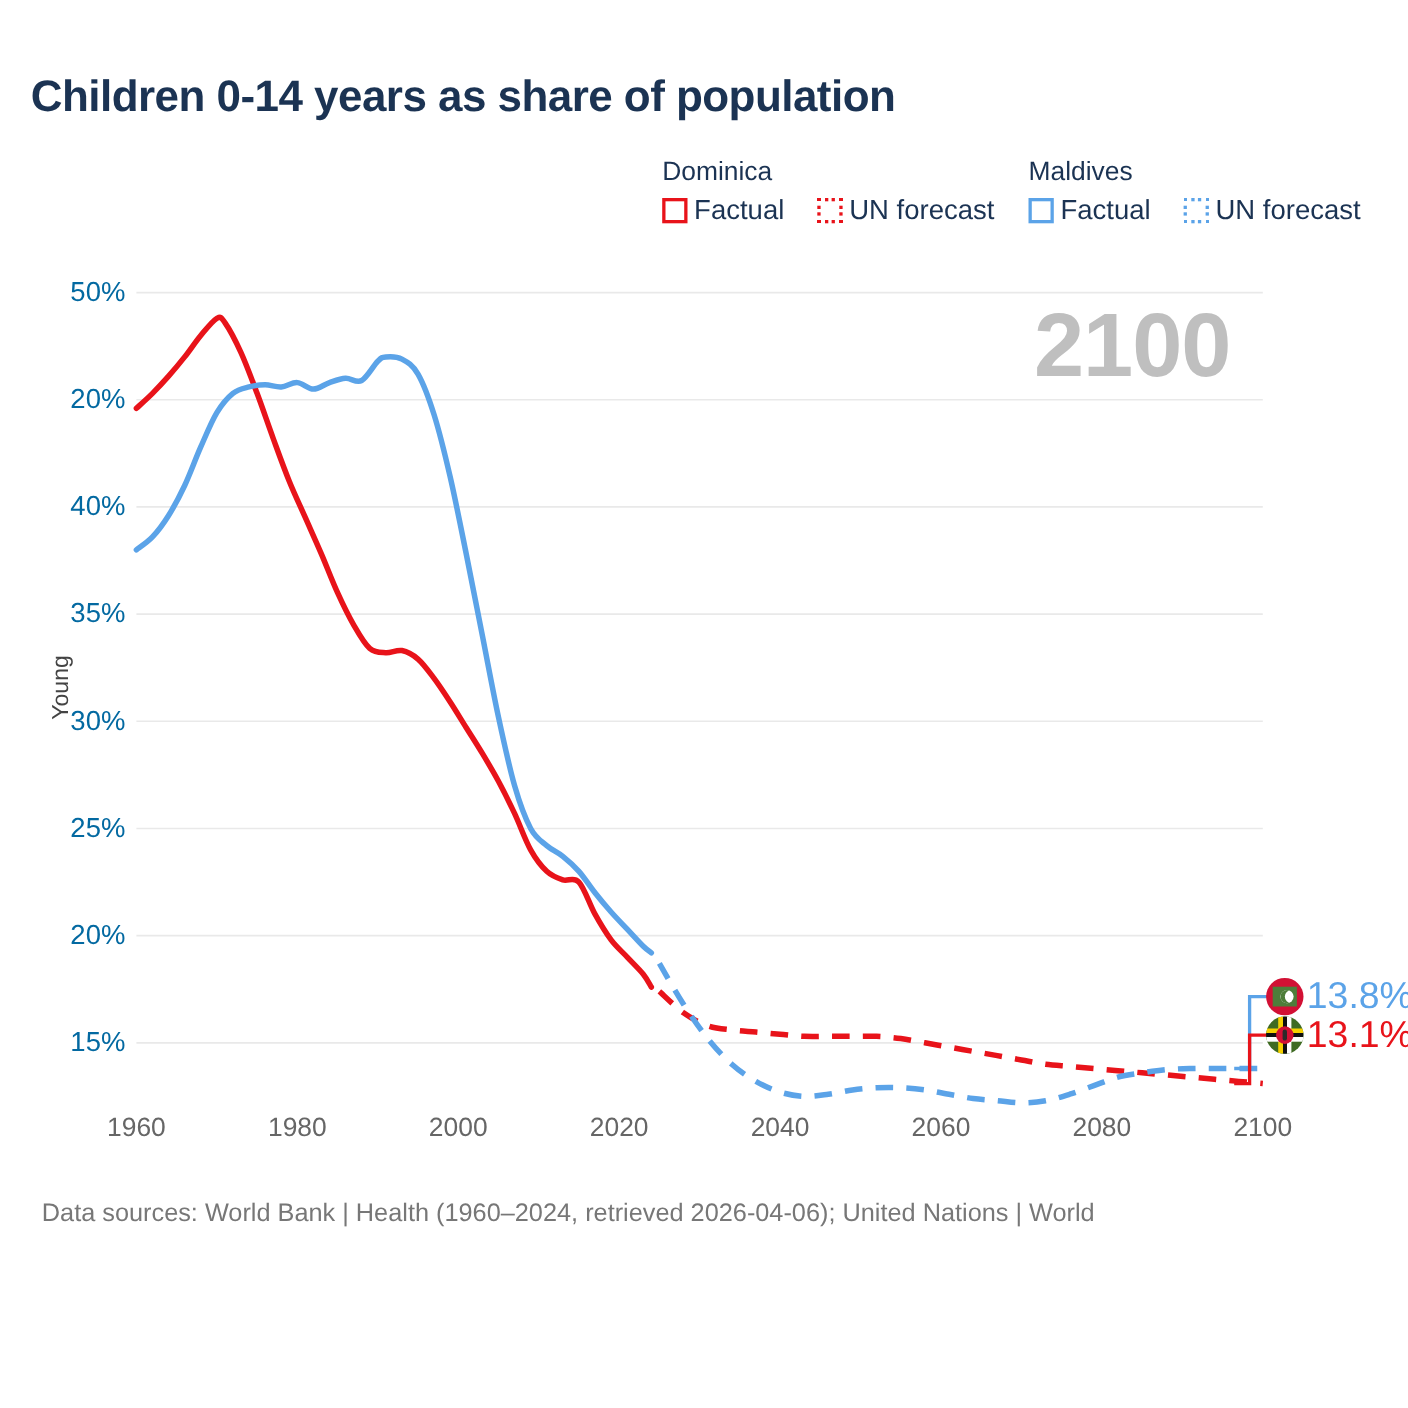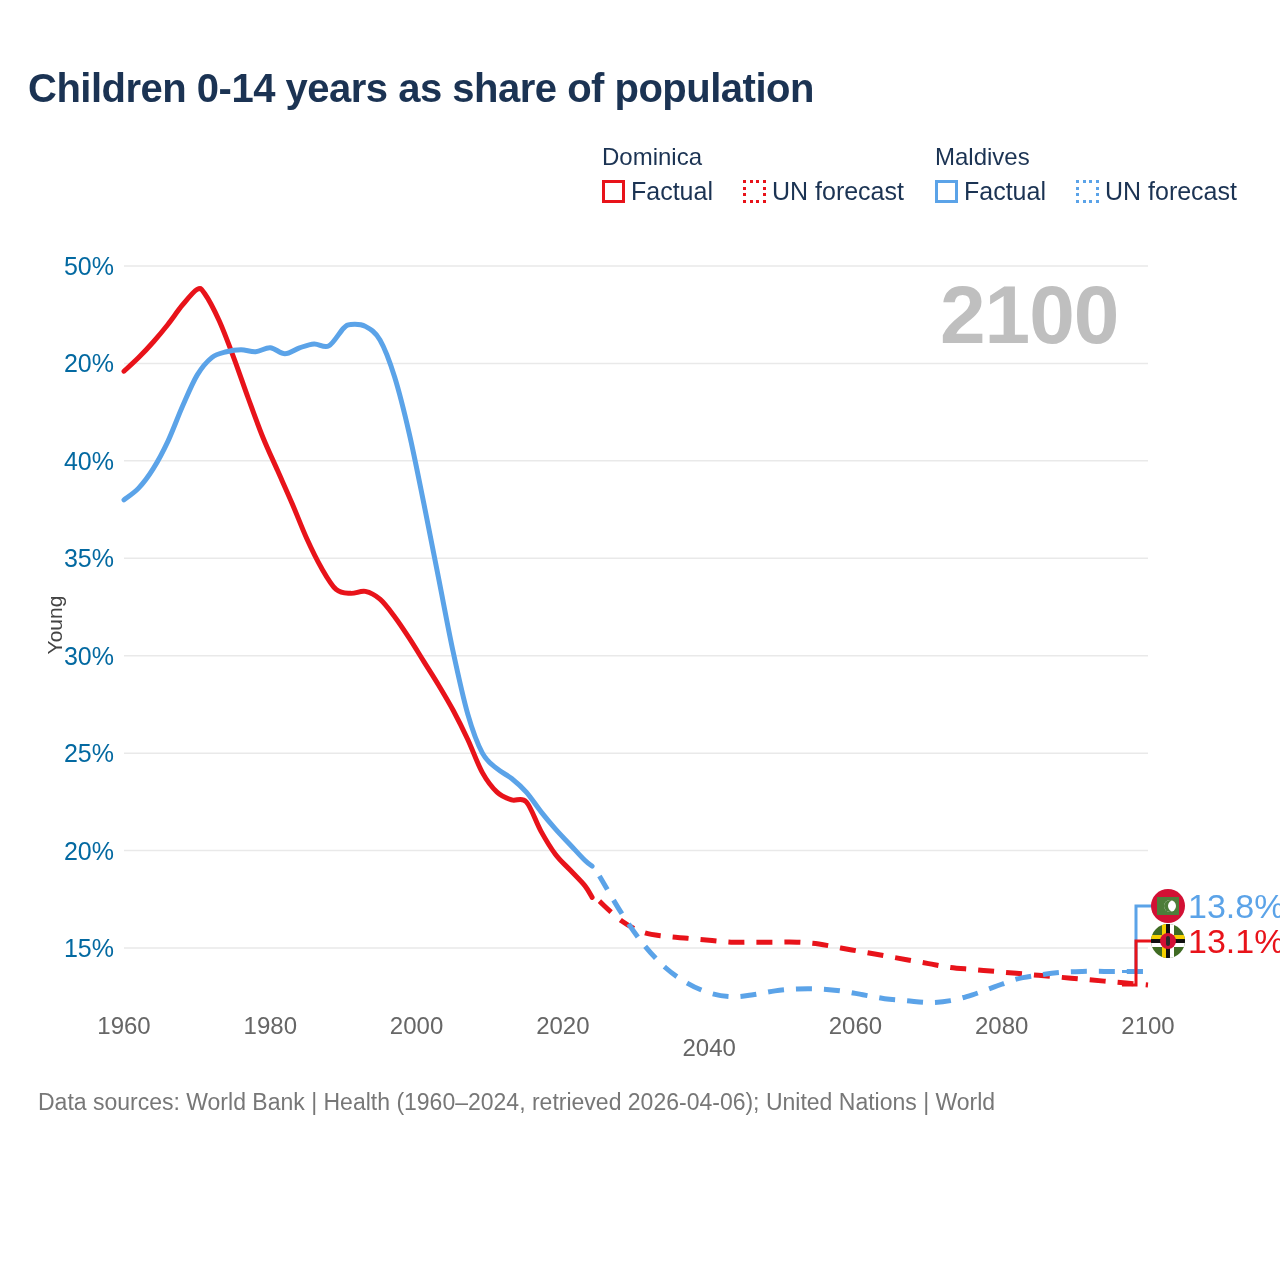--- a/index.html
+++ b/index.html
@@ -146,21 +146,21 @@
       <div class="ytick-label" style="top: 753.143px; left: 28px;">25%</div>
       <div class="ytick-label" style="top: 655.714px; left: 28px;">30%</div>
       <div class="ytick-label" style="top: 558.286px; left: 28px;">35%</div>
       <div class="ytick-label" style="top: 460.857px; left: 28px;">40%</div>
       <div class="ytick-label" style="top: 363.429px; left: 28px;">20%</div>
       <div class="ytick-label" style="top: 266px; left: 28px;">50%</div>
       <div class="xtick-label" style="left: 124px;">1960</div>
       <div class="xtick-label" style="left: 270.286px;">1980</div>
       <div class="xtick-label" style="left: 416.571px;">2000</div>
       <div class="xtick-label" style="left: 562.857px;">2020</div>
-      <div class="xtick-label" style="left: 709.143px; margin-top: 22px;">2040</div>
+      <div class="xtick-label" style="left: 709.143px;">2040</div>
       <div class="xtick-label" style="left: 855.429px;">2060</div>
       <div class="xtick-label" style="left: 1001.71px;">2080</div>
       <div class="xtick-label" style="left: 1148px;">2100</div>
     </div>
 </div>
 
 <div class="flag-marker" id="flag-maldives">
   <div class="mv-panel"></div>
     <div class="mv-crescent"></div>
 </div>

